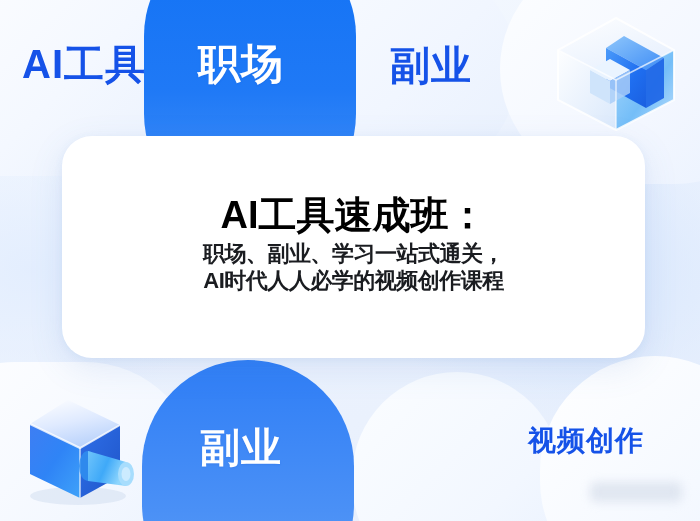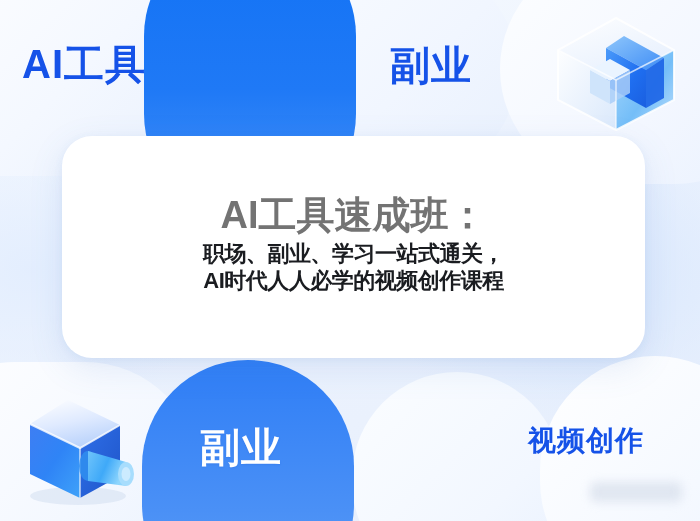--- a/index.html
+++ b/index.html
@@ -120,21 +120,21 @@
     box-shadow: 0 10px 34px rgba(77,124,200,0.13),
                 0 2px 8px rgba(77,124,200,0.07);
     display: flex;
     flex-direction: column;
     align-items: center;
     justify-content: center;
     box-sizing: border-box;
     padding: 10px 14px 14px;
   }
   .card-title {
-    color: #737373;
+    color: #000000;
     font-size: 38px;
     font-weight: 700;
     line-height: 1.06;
     letter-spacing: 0px;
     margin-bottom: 6px;
     white-space: nowrap;
   }
   .card-sub-line {
     color: #1a1c20;
     font-size: 22px;
@@ -177,20 +177,21 @@
   <div class="blob blob-top-right"></div>
   <div class="blob blob-blue-top"></div>
 
   <div class="blob blob-bot-left"></div>
   <div class="blob blob-bot-mid"></div>
   <div class="blob blob-bot-right"></div>
   <div class="blob blob-blue-bot"></div>
 
   <div class="kw kw-blue kw-ai-tools">AI工具</div>
 
+  <div class="kw kw-white kw-workplace">职场</div>
 
   <div class="kw kw-blue kw-sidejob-top">副业</div>
 
   <div class="icon3d icon-hex">
     <svg viewBox="0 0 136 122" width="136" height="122" xmlns="http://www.w3.org/2000/svg">
       <defs>
         <linearGradient id="hexLeft" x1="0" y1="0" x2="1" y2="1">
           <stop offset="0%" stop-color="#ffffff" stop-opacity="0.95"></stop>
           <stop offset="100%" stop-color="#d6e6fb" stop-opacity="0.95"></stop>
         </linearGradient>

